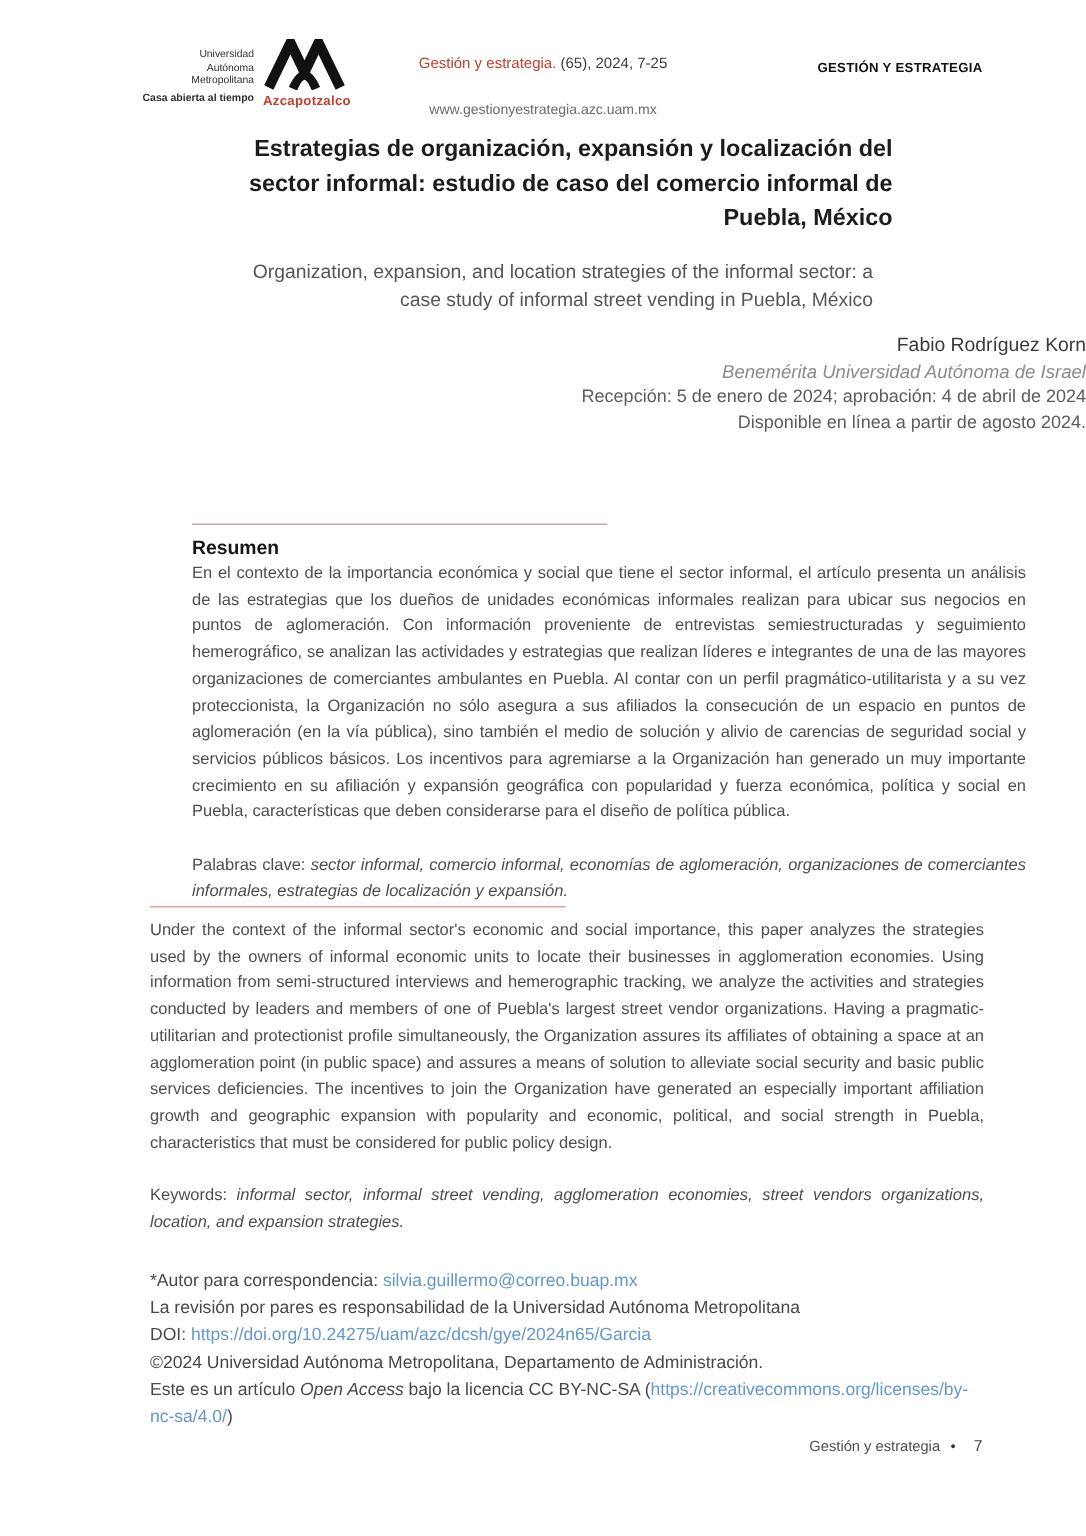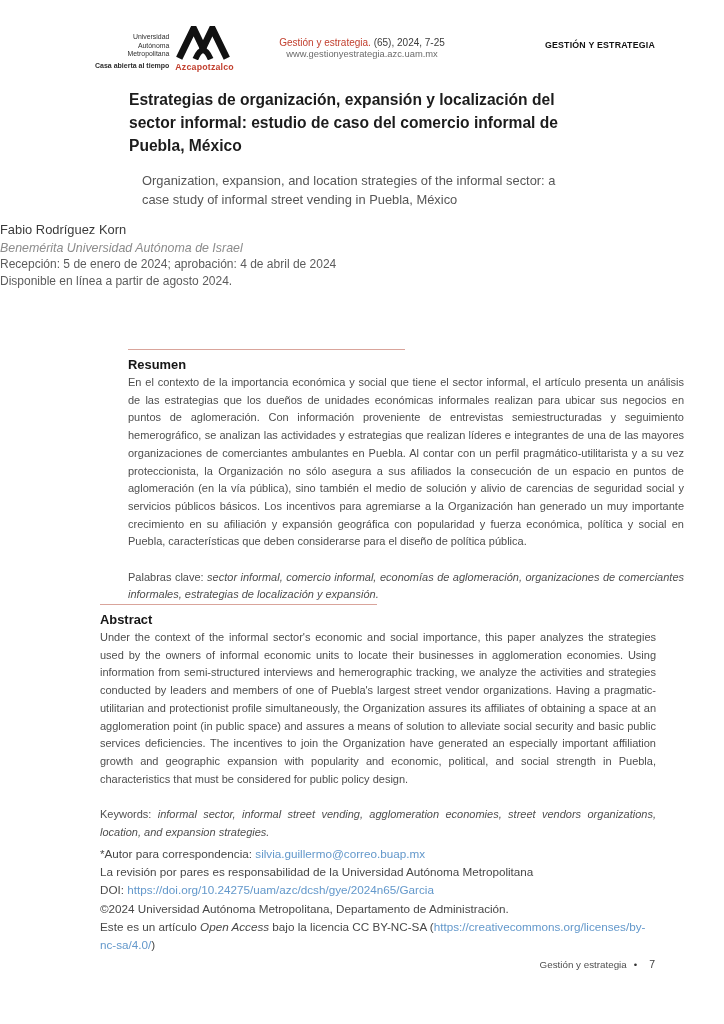--- a/index.html
+++ b/index.html
@@ -14,26 +14,26 @@
   .header-left { position:absolute; left:95px; top:26px; }
   .logo-grid { display:grid; grid-template-columns:auto auto; column-gap:6px; }
   .uni-stack { text-align:right; font-size:6.9px; line-height:8.2px; color:#2e2e2e; align-self:end; padding-bottom:2px; }
   .logo-glyph { width:56px; height:34px; display:block; }
   .tagline { font-size:7px; font-weight:bold; color:#2e2e2e; white-space:nowrap; text-align:right; margin-top:2px; }
   .campus { font-size:8.8px; font-weight:bold; color:var(--brand-red); margin-top:2px; letter-spacing:0.2px; }
 
   .header-center { position:absolute; left:50%; transform:translateX(-50%); top:37px; text-align:center; white-space:nowrap; }
   .cit-line { font-size:10px; color:#3c3c3c; }
   .cit-brand { color:var(--brand-red); }
-  .website { font-size:9.4px; color:#6b6b6b; margin-top:0; }
+  .website { font-size:9.4px; color:#6b6b6b; margin-top:19px; }
 
   .header-right { position:absolute; right:69px; top:40px; font-size:8.8px; font-weight:bold; color:#121212; letter-spacing:0.2px; }
 
   
-  .title-block { position:absolute; top:88px; left:0; right:0; text-align:left; }
+  .title-block { position:absolute; top:88px; left:0; right:0; text-align:right; }
   .title { font-size:15.6px; line-height:23px; font-weight:bold; color:#1c1c1c; max-width:466px; margin:0 auto; }
   .subtitle { font-size:12.9px; line-height:19px; color:#565656; max-width:440px; margin:14px auto 0; }
   .authors-line { font-size:12.9px; line-height:16.5px; color:#3a3a3a; }
   .authors-wrap { margin-top:13px; }
   .affiliation { font-size:12.4px; font-style:italic; color:#8c8c8c; margin-top:2px; }
   .meta-line { font-size:12px; color:#5c5c5c; margin-top:2.5px; }
 
   
   .section { position:absolute; left:100px; width:556px; }
   .section-resumen { top:349px;margin-left:28px; }
@@ -100,21 +100,20 @@
     <div class="rule"></div>
     <h2>Resumen</h2>
     <p class="body-text">En el contexto de la importancia económica y social que tiene el sector informal, el artículo presenta un análisis de las estrategias que los dueños de unidades económicas informales realizan para ubicar sus negocios en puntos de aglomeración. Con información proveniente de entrevistas semiestructuradas y seguimiento hemerográfico, se analizan las actividades y estrategias que realizan líderes e integrantes de una de las mayores organizaciones de comerciantes ambulantes en Puebla. Al contar con un perfil pragmático-utilitarista y a su vez proteccionista, la Organización no sólo asegura a sus afiliados la consecución de un espacio en puntos de aglomeración (en la vía pública), sino también el medio de solución y alivio de carencias de seguridad social y servicios públicos básicos. Los incentivos para agremiarse a la Organización han generado un muy importante crecimiento en su afiliación y expansión geográfica con popularidad y fuerza económica, política y social en Puebla, características que deben considerarse para el diseño de política pública.</p>
     <p class="body-text kw-para">
       <span>Palabras clave: </span><span class="kw-text">sector informal, comercio informal, economías de aglomeración, organizaciones de comerciantes informales, estrategias de localización y expansión.</span>
     </p>
   </div>
 
   <div class="section section-abstract">
     <div class="rule"></div>
-    <h2>Abstract</h2>
     <p class="body-text">Under the context of the informal sector's economic and social importance, this paper analyzes the strategies used by the owners of informal economic units to locate their businesses in agglomeration economies. Using information from semi-structured interviews and hemerographic tracking, we analyze the activities and strategies conducted by leaders and members of one of Puebla's largest street vendor organizations. Having a pragmatic-utilitarian and protectionist profile simultaneously, the Organization assures its affiliates of obtaining a space at an agglomeration point (in public space) and assures a means of solution to alleviate social security and basic public services deficiencies. The incentives to join the Organization have generated an especially important affiliation growth and geographic expansion with popularity and economic, political, and social strength in Puebla, characteristics that must be considered for public policy design.</p>
     <p class="body-text kw-para">
       <span>Keywords: </span><span class="kw-text">informal sector, informal street vending, agglomeration economies, street vendors organizations, location, and expansion strategies.</span>
     </p>
   </div>
 
   <div class="footnotes">
     <div>
       <span>*Autor para correspondencia: </span><span class="link">silvia.guillermo@correo.buap.mx</span>
     </div>

